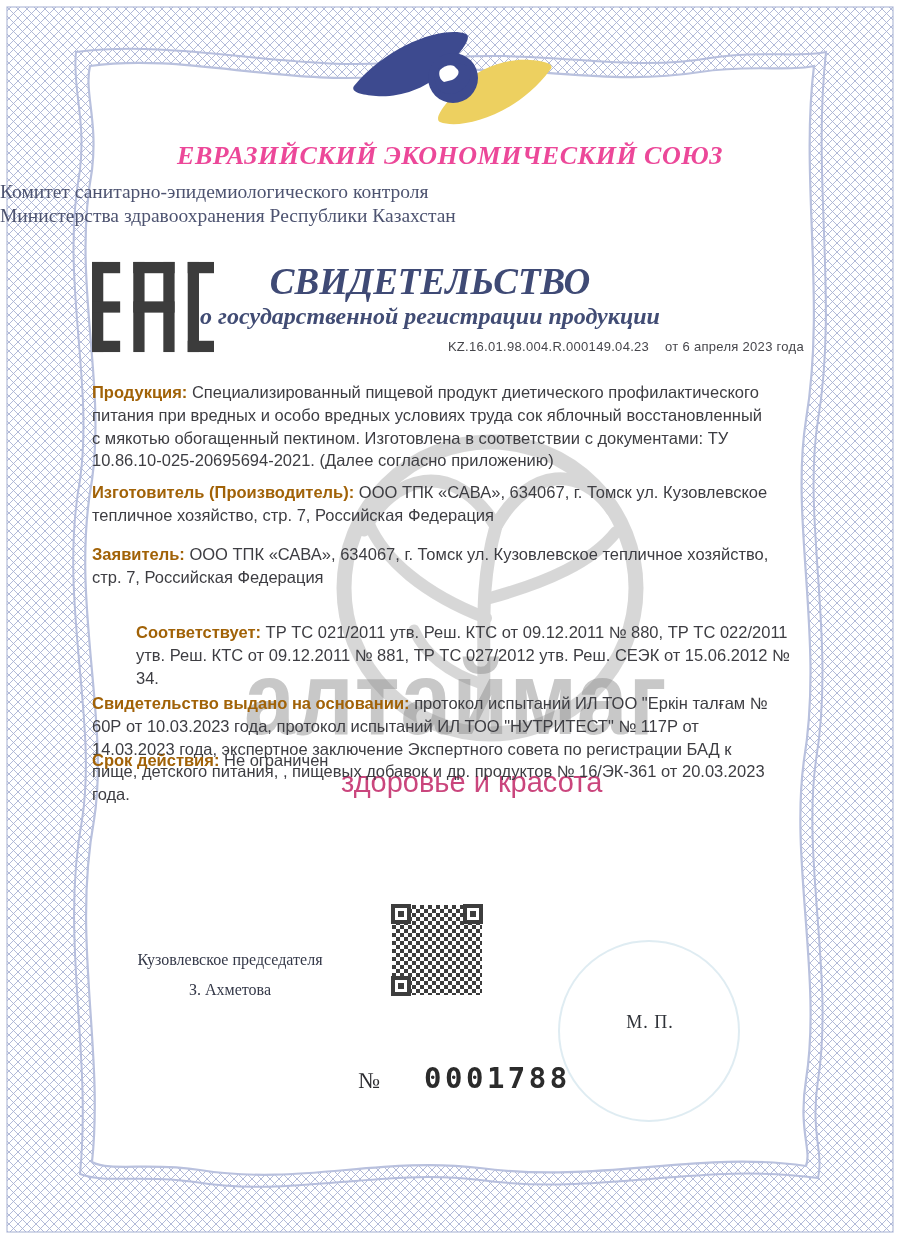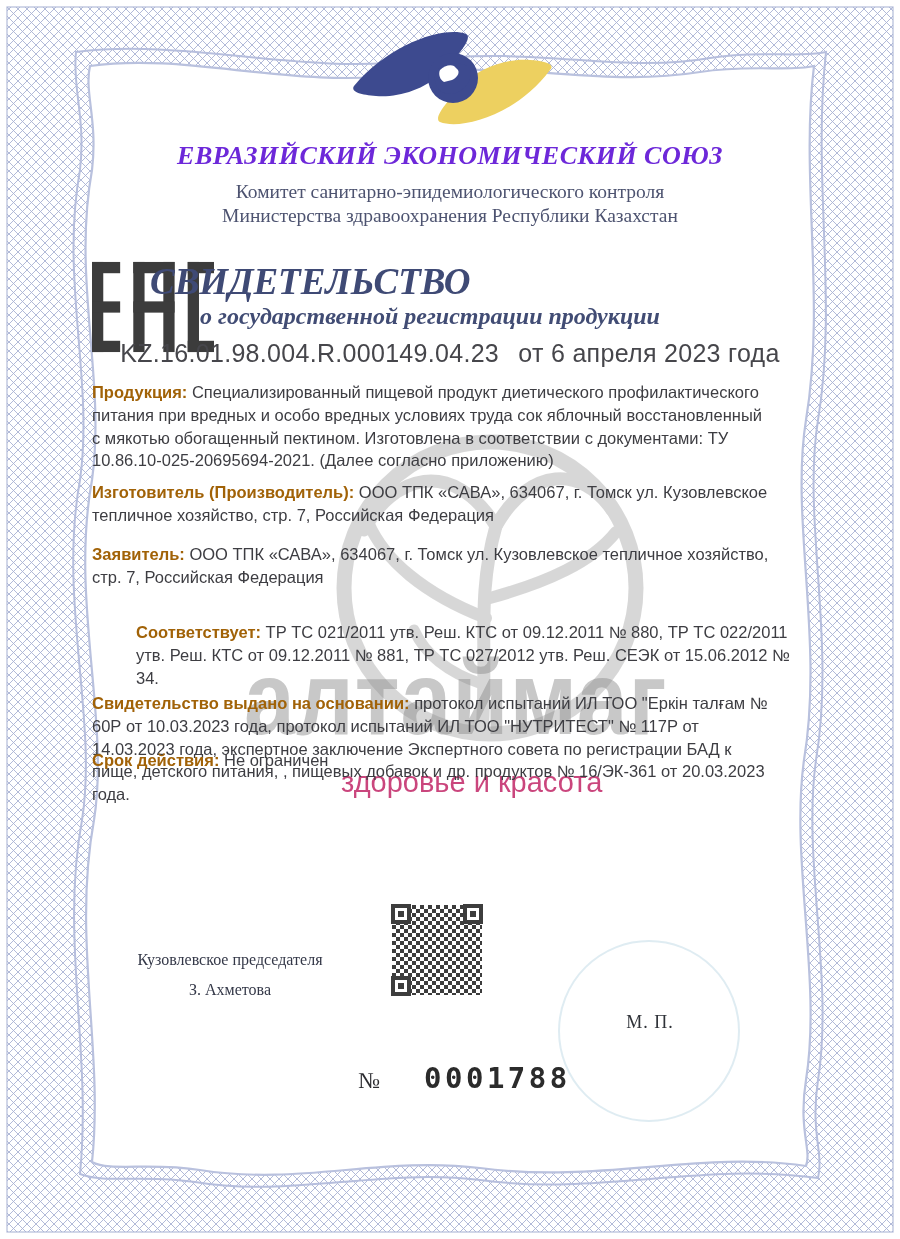--- a/index.html
+++ b/index.html
@@ -4,33 +4,33 @@
 <style>
   html,body{margin:0;padding:0;}
   body{width:900px;height:1239px;position:relative;background:#ffffff;overflow:hidden;
        font-family:"Liberation Sans",sans-serif;color:#3e3e42;}
   .abs{position:absolute;}
   
   #border-svg{position:absolute;left:0;top:0;z-index:0;}
   
   .union-title{left:0;top:141px;width:900px;text-align:center;
     font-family:"Liberation Serif",serif;font-style:italic;font-weight:bold;
-    font-size:26px;color:#6d28d9;letter-spacing:.5px;}
-  .org-line{left:0;width:900px;text-align:center;font-family:"Liberation Serif",serif;
+    font-size:26px;color:#ec4899;letter-spacing:.5px;}
+  .org-line{left:0;width:900px;font-family:"Liberation Serif",serif;
     font-size:19.5px;color:#4d5370;}
   .org1{top:181px;} .org2{top:205px;}
   
-  .cert-title{left:150px;top:260px;width:560px;
+  .cert-title{left:150px;top:260px;width:560px;text-align:center;
     font-family:"Liberation Serif",serif;font-style:italic;font-weight:bold;
     font-size:37px;color:#3f4a75;}
   .cert-subtitle{left:150px;top:303px;width:560px;text-align:center;
     font-family:"Liberation Serif",serif;font-style:italic;font-weight:bold;
     font-size:24px;color:#414c74;}
-  .reg-line{left:90px;top:339px;width:720px;text-align:center;
-    font-size:25px;color:#46464b;letter-spacing:.3px;}
+  .reg-line{left:90px;top:339px;width:720px;text-align:right;
+    font-size:13px;color:#46464b;letter-spacing:.3px;}
   .reg-line span{margin:0 6px;}
   
   .sec{left:92px;width:678px;font-size:16.5px;line-height:1.38;color:#3d3d42;}
   .sec b{color:#a16207;}
   .s1{top:381px;} .s2{top:481px;} .s3{top:543px;} .s4{top:621px;padding-left:44px;} .s5{top:692px;} .s6{top:749px;}
   
   .wm{z-index:1;pointer-events:none;}
   .wm-word{left:244px;top:646px;font-size:104px;font-weight:bold;color:#8d8d8d;
     opacity:.48;letter-spacing:1px;transform:scaleX(.88);transform-origin:left top;
     line-height:1;}

